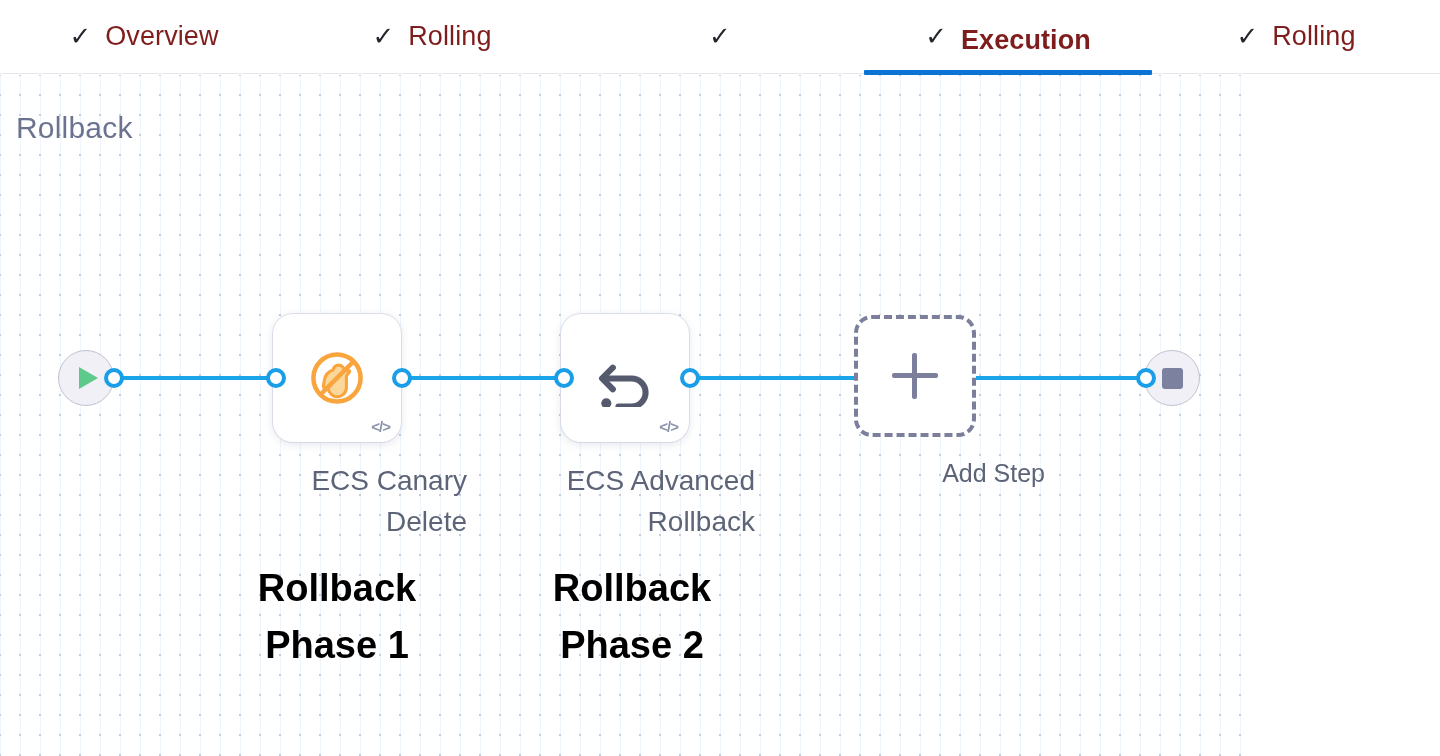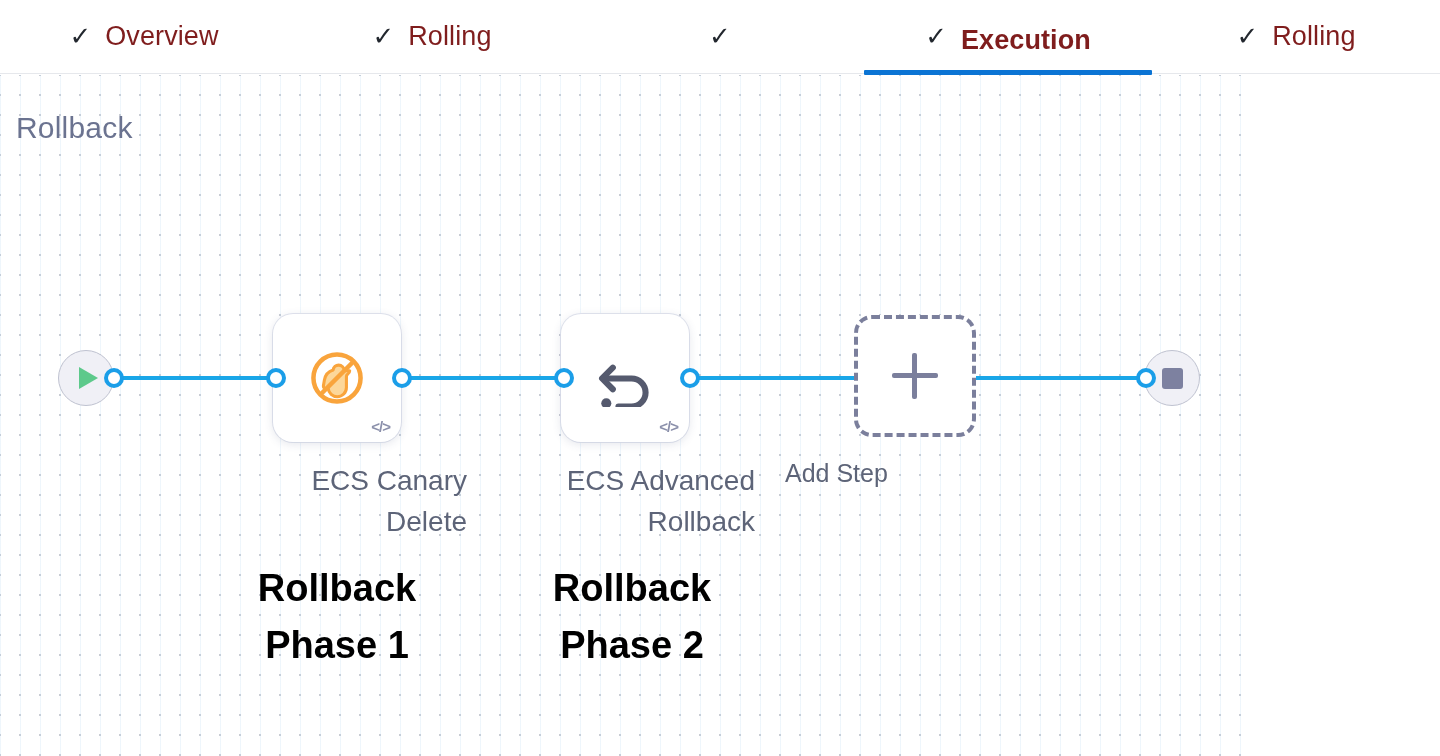--- a/index.html
+++ b/index.html
@@ -172,21 +172,21 @@
   .node-label {
     position: absolute;
     text-align: right;
     font-size: 28px;
     line-height: 41px;
     color: #5d6478;
     width: 260px;
   }
   .addstep-label {
     position: absolute;
-    text-align: left;
+    text-align: right;
     font-size: 25px;
     color: #5d6478;
     width: 260px;
   }
 
   .annot {
     position: absolute;
     text-align: center;
     font-size: 38px;
     line-height: 57px;

